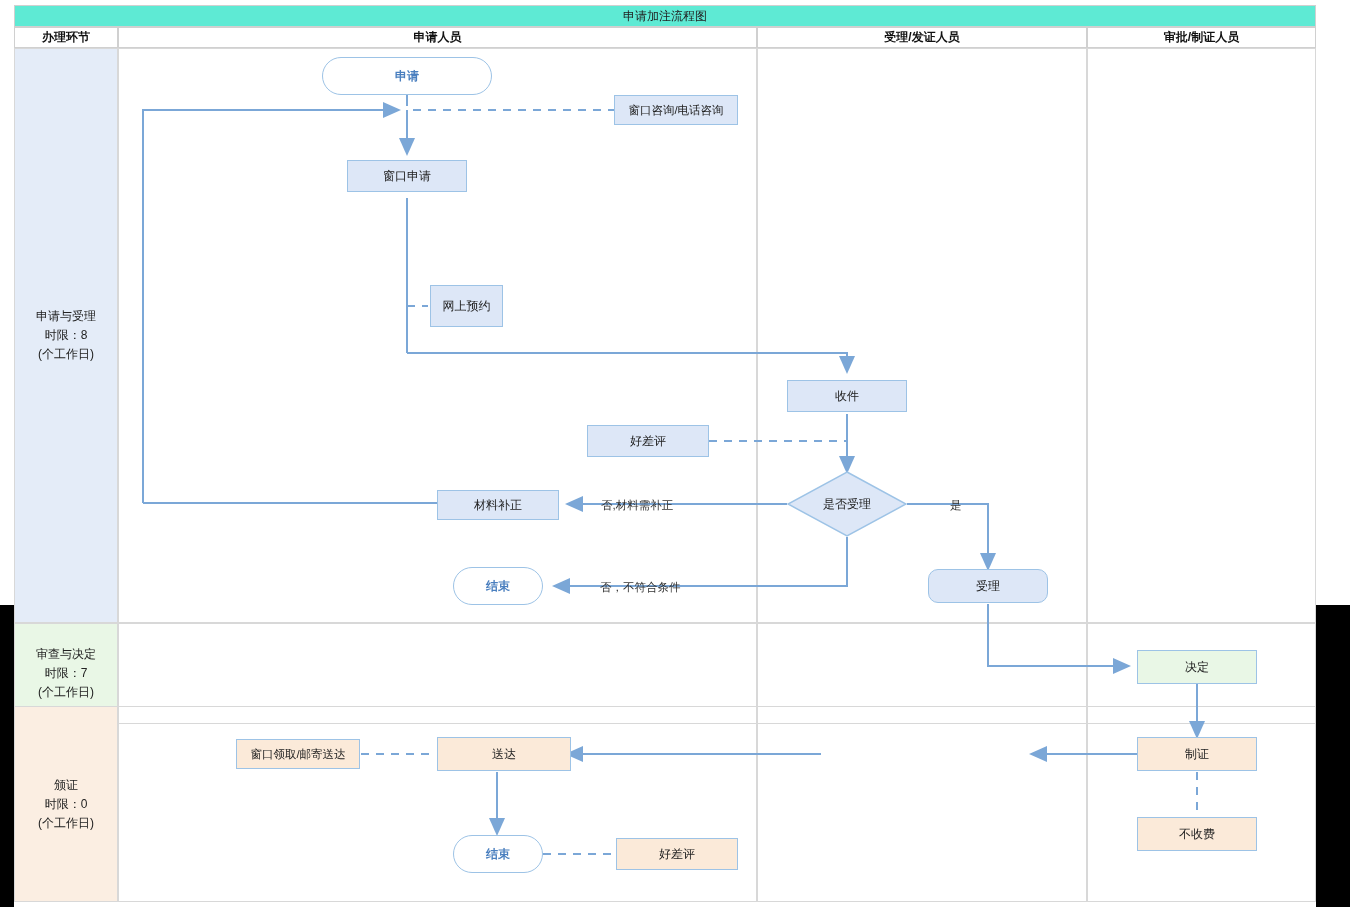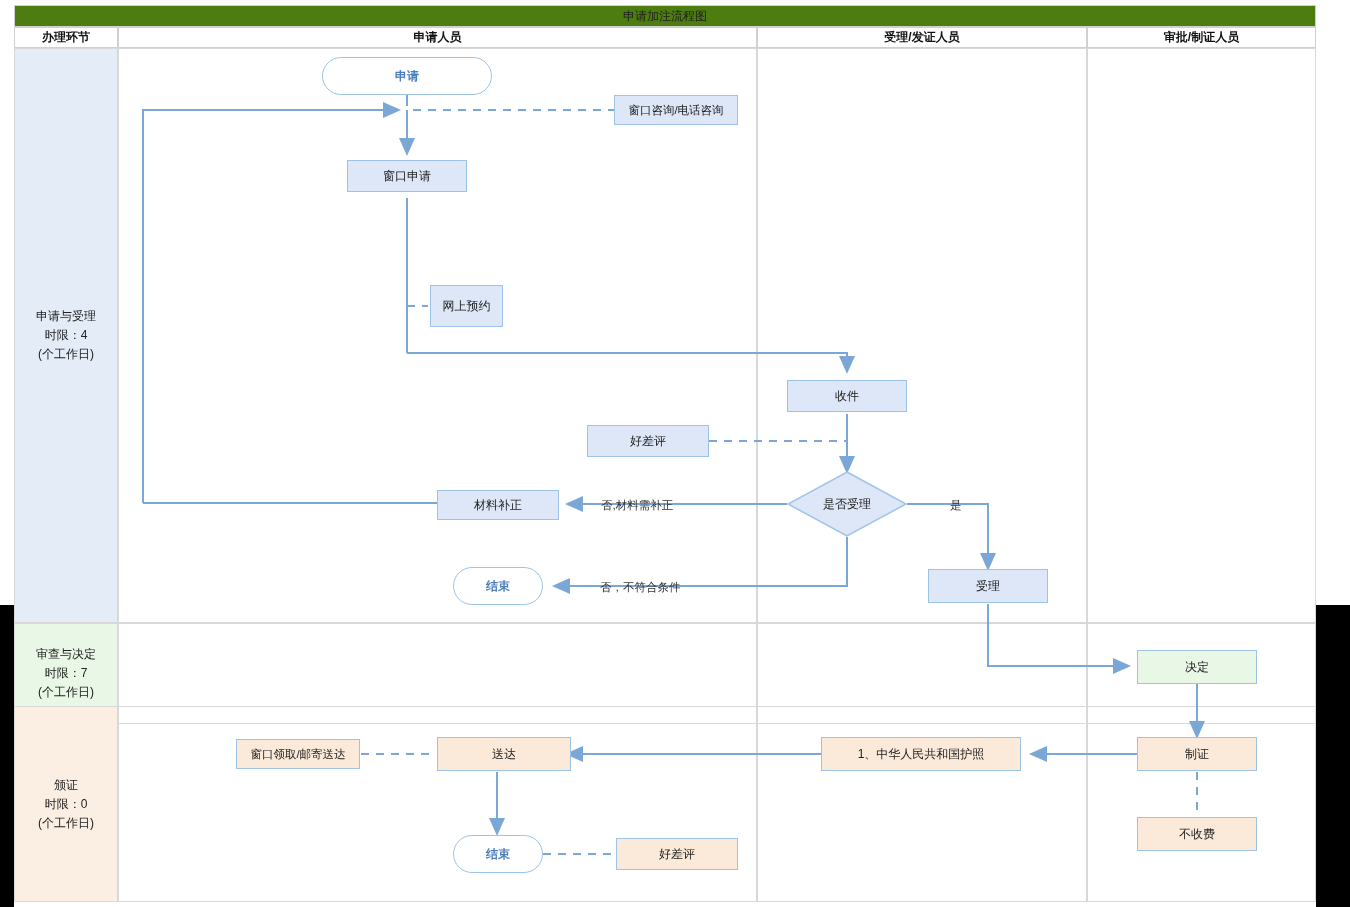--- a/index.html
+++ b/index.html
@@ -15,21 +15,21 @@
   
   .gutter { position:absolute; background:#000; }
   #gutter-left  { left:0;    top:605px; width:14px;  height:302px; }
   #gutter-right { left:1316px; top:605px; width:34px; height:302px; }
 
   
   #table { position:absolute; left:14px; top:5px; width:1302px; height:897px; }
 
   .title-row {
     position:absolute; left:0; top:0; width:1302px; height:22px;
-    border:1px solid #d0d0d0; background:#4d7c0f;
+    border:1px solid #d0d0d0; background:#5eead4;
     display:flex; align-items:center; justify-content:center;
   }
   .title-row span { font-size:12px; color:#222; }
 
   .hdr-row { position:absolute; left:0; top:22px; width:1302px; height:21px; }
   .hdr-cell {
     position:absolute; top:0; height:21px;
     border:1px solid #d0d0d0; background:#fff;
     display:flex; align-items:center; justify-content:center;
     font-size:12px; color:#111; font-weight:700;
@@ -91,21 +91,21 @@
     </div>
 
     <div class="hdr-row">
       <div class="hdr-cell" id="hdr-c0">办理环节</div>
       <div class="hdr-cell" id="hdr-c1">申请人员</div>
       <div class="hdr-cell" id="hdr-c2">受理/发证人员</div>
       <div class="hdr-cell" id="hdr-c3">审批/制证人员</div>
     </div>
 
     <div class="cell stage-cell c-col0 r1" style="background:#e4ecf8">申请与受理
-时限：4
+时限：8
 (个工作日)</div>
     <div class="cell c-col1 r1"></div>
     <div class="cell c-col2 r1"></div>
     <div class="cell c-col3 r1"></div>
 
     <div class="cell stage-cell c-col0 r2" style="background:#e9f7e6">审查与决定
 时限：7
 (个工作日)</div>
     <div class="cell c-col1 r2"></div>
     <div class="cell c-col2 r2"></div>
@@ -174,25 +174,24 @@
 
   <div class="node term" style="left:322px; top:57px;  width:170px; height:38px;">申请</div>
   <div class="node blue" style="left:614px; top:95px;  width:124px; height:30px; font-size:11.5px;">窗口咨询/电话咨询</div>
   <div class="node blue" style="left:347px; top:160px; width:120px; height:32px;">窗口申请</div>
   <div class="node blue" style="left:430px; top:285px; width:73px;  height:42px;">网上预约</div>
   <div class="node blue" style="left:787px; top:380px; width:120px; height:32px;">收件</div>
   <div class="node blue" style="left:587px; top:425px; width:122px; height:32px;">好差评</div>
   <div class="node blue" style="left:437px; top:490px; width:122px; height:30px;">材料补正</div>
   <div class="node diamond" style="left:787px; top:471px; width:120px; height:66px; color:#222;">是否受理</div>
   <div class="node term" style="left:453px; top:567px; width:90px;  height:38px;">结束</div>
-  <div class="node blue" style="left:928px; top:569px; width:120px; height:34px;">受理</div>
+  <div class="node blue" style="left:928px; top:569px; width:120px; height:34px;border-radius:10px;">受理</div>
   <div class="node green" style="left:1137px;top:650px; width:120px; height:34px;">决定</div>
   <div class="node peach" style="left:1137px;top:737px; width:120px; height:34px;">制证</div>
   <div class="node peach" style="left:1137px;top:817px; width:120px; height:34px;">不收费</div>
-  <div class="node peach" style="left:821px; top:737px; width:200px; height:34px;">1、中华人民共和国护照</div>
   <div class="node peach" style="left:437px; top:737px; width:134px; height:34px;">送达</div>
   <div class="node peach" style="left:236px; top:739px; width:124px; height:30px; font-size:11.5px;">窗口领取/邮寄送达</div>
   <div class="node term" style="left:453px; top:835px; width:90px;  height:38px;">结束</div>
   <div class="node peach" style="left:616px; top:838px; width:122px; height:32px;">好差评</div>
 
   <div class="edge-label" style="left:601px; top:498px;">否,材料需补正</div>
   <div class="edge-label" style="left:950px; top:498px;">是</div>
   <div class="edge-label" style="left:600px; top:580px;">否，不符合条件</div>
 
 </div>

